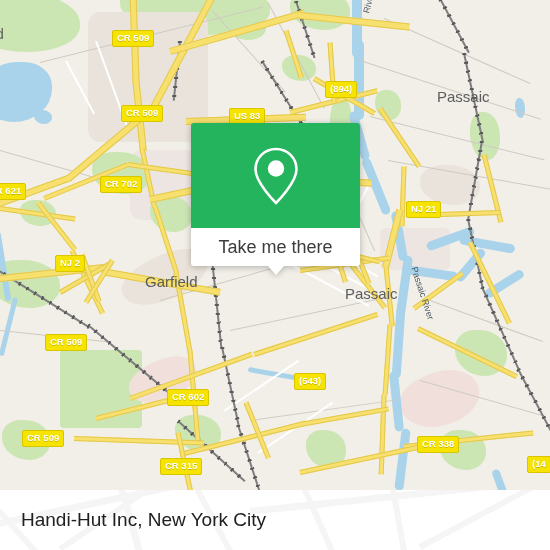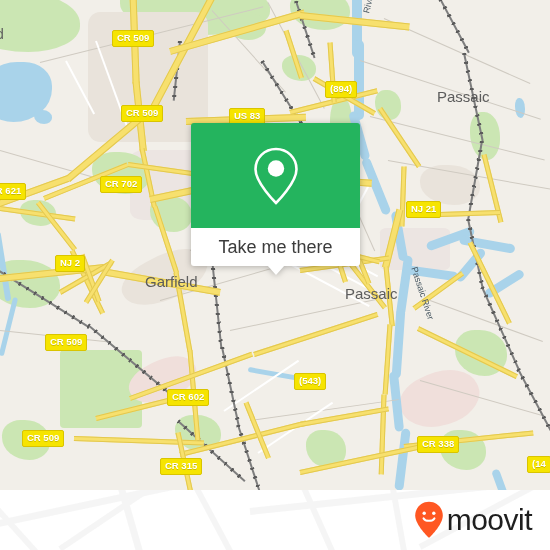--- a/index.html
+++ b/index.html
@@ -315,24 +315,16 @@
       <div class="fl" style="left:-20px;top:34px;width:300px;height:7px;transform:rotate(-12deg);"></div>
       <div class="fl" style="left:120px;top:-10px;width:180px;height:7px;transform:rotate(74deg);"></div>
       <div class="fl" style="left:196px;top:-6px;width:120px;height:6px;transform:rotate(62deg);"></div>
       <div class="fl" style="left:250px;top:18px;width:320px;height:7px;transform:rotate(-6deg);"></div>
       <div class="fl" style="left:300px;top:-14px;width:140px;height:6px;transform:rotate(66deg);"></div>
       <div class="fl" style="left:392px;top:-10px;width:120px;height:6px;transform:rotate(80deg);"></div>
       <div class="fl" style="left:60px;top:56px;width:200px;height:6px;transform:rotate(-34deg);"></div>
       <div class="fl" style="left:420px;top:54px;width:160px;height:6px;transform:rotate(-28deg);"></div>
       <div class="fl" style="left:-10px;top:8px;width:120px;height:6px;transform:rotate(48deg);"></div>
     </div>
-    <div id="logo">
-      <svg width="30" height="38" viewBox="0 0 30 38">
-        <path d="M15 0.8 C7.3 0.8 1.2 6.9 1.2 14.6 C1.2 24.3 15 37 15 37 C15 37 28.8 24.3 28.8 14.6 C28.8 6.9 22.7 0.8 15 0.8 Z" fill="#ff5722"></path>
-        <circle cx="10.2" cy="12.2" r="1.7" fill="#ffffff"></circle>
-        <circle cx="19.8" cy="12.2" r="1.7" fill="#ffffff"></circle>
-        <path d="M9.6 17.4 C11.4 20.6 18.6 20.6 20.4 17.4" fill="none" stroke="#ffffff" stroke-width="2.1" stroke-linecap="round"></path>
-      </svg>
-      <span id="logo-text">moovit</span>
-    </div>
+    <div id="footer-title">Handi-Hut Inc, New York City</div>
   </div>
 
 </div>
 
 </body></html>

